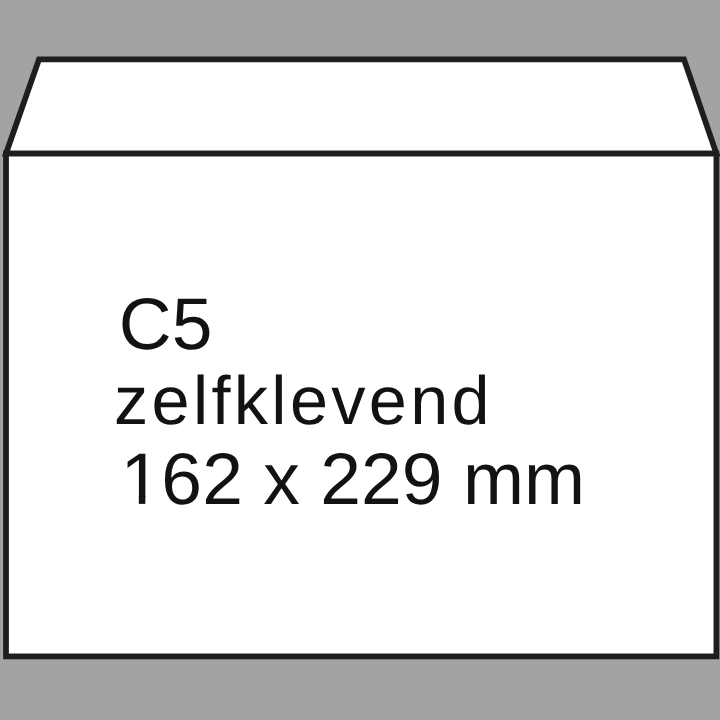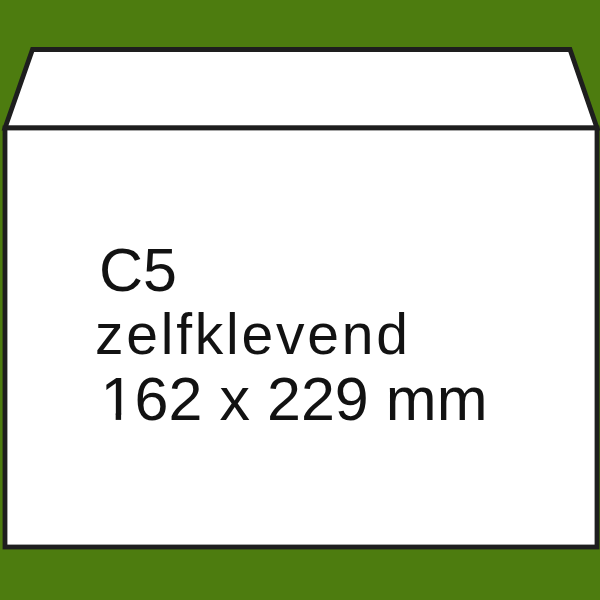--- a/index.html
+++ b/index.html
@@ -1,16 +1,16 @@
 <!DOCTYPE html>
 <html><head>
 <meta charset="utf-8">
 <style>
   html,body{margin:0;padding:0;background:#ffffff;}
-  #stage{position:relative;width:600px;height:600px;background:#4d7c0f;overflow:hidden;}
+  #stage{position:relative;width:600px;height:600px;background:#a3a3a3;overflow:hidden;}
   svg{display:block;}
   text{font-family:"Liberation Sans", sans-serif;fill:#121212;}
 </style>
 </head>
 <body>
 
 <div id="stage">
 <svg width="600" height="600" viewBox="0 0 600 600">
 
   <path d="M 32.5 49.5 L 570 49.5 L 597 128 L 5 128 Z" fill="#ffffff" stroke="#1e1e1e" stroke-width="4.8" stroke-linejoin="miter"></path>

